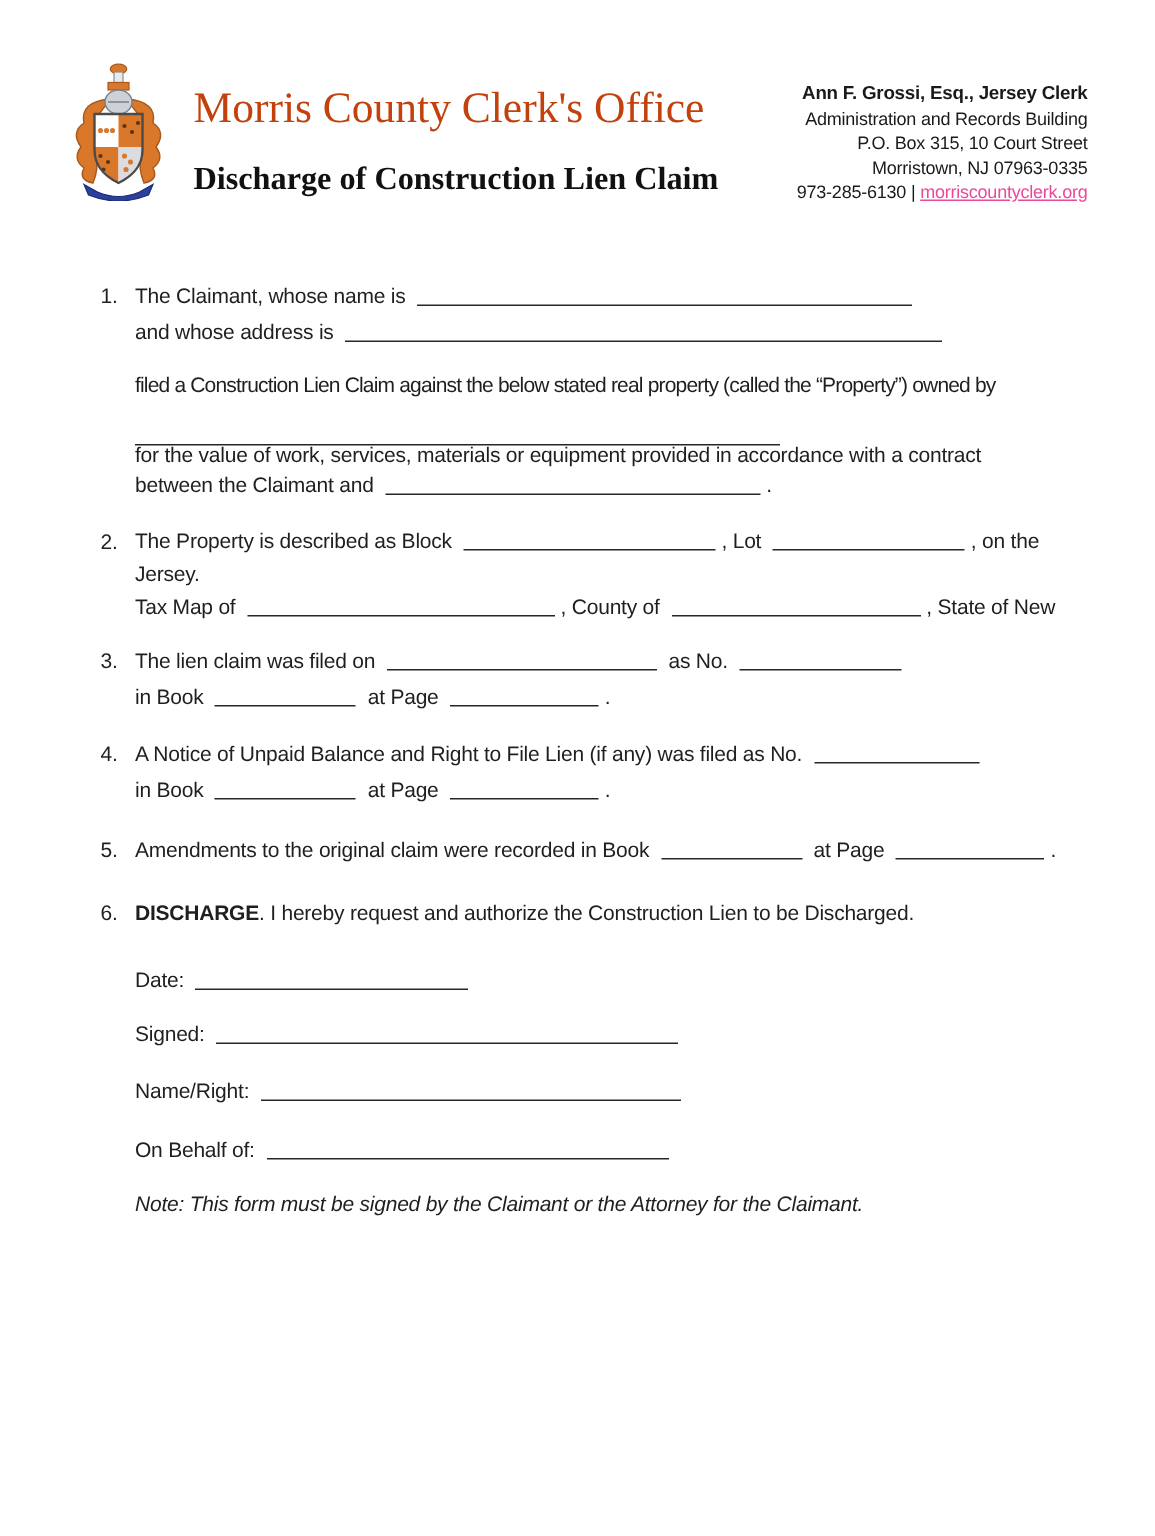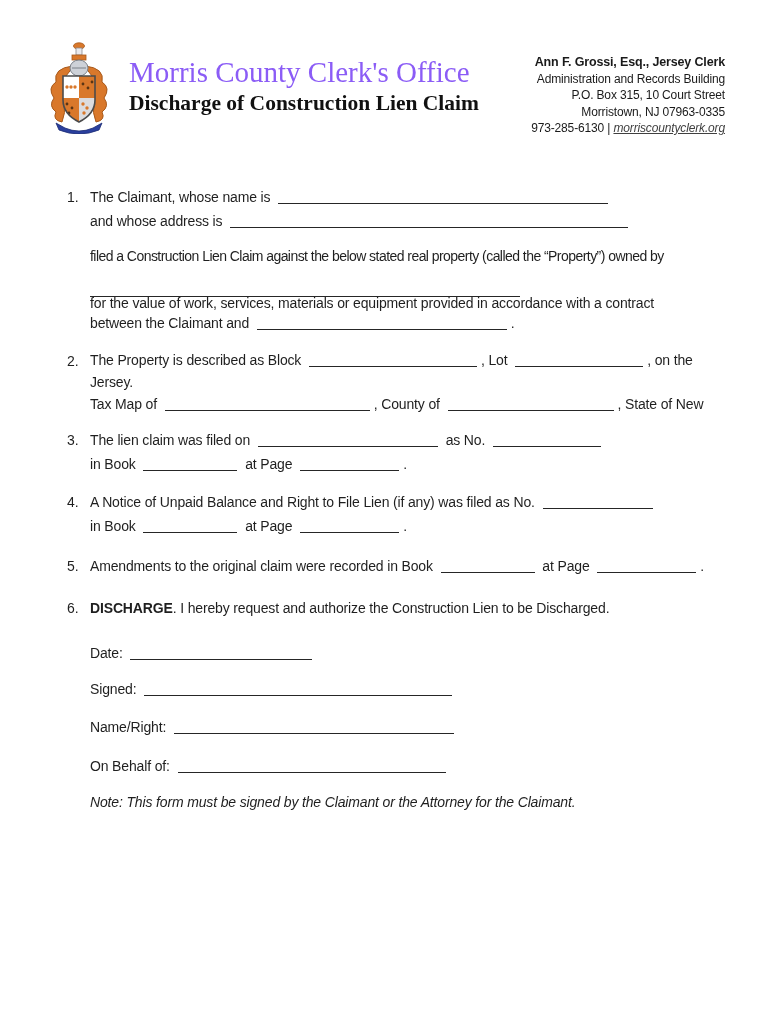--- a/index.html
+++ b/index.html
@@ -8,29 +8,29 @@
     box-sizing:border-box;padding:42px 45px 0 43px;
     font-family:"Liberation Sans",sans-serif;color:#1f1f1f;
     font-size:14px;letter-spacing:-0.15px;overflow:hidden;
   }
   
   .header{display:flex;align-items:flex-start;}
   .logo{flex:none;width:72px;height:92px;}
   .title-block{margin-left:14px;padding-top:14px;}
   .doc-title{
     font-family:"Liberation Serif",serif;font-size:29px;line-height:32px;
-    color:#8b5cf6;letter-spacing:0;font-weight:400;
+    color:#c2410c;letter-spacing:0;font-weight:400;
   }
   .doc-subtitle{
     font-family:"Liberation Serif",serif;font-size:21.5px;line-height:26px;
-    color:#111;font-weight:700;letter-spacing:0;margin-top:2px;
+    color:#111;font-weight:700;letter-spacing:0;margin-top:18px;
   }
   .contact{margin-left:auto;text-align:right;font-size:12px;line-height:16.5px;padding-top:12px;color:#1a1a1a;}
   .contact .clerk{font-weight:700;font-size:12.5px;}
-  .contact a{color:#404040;text-decoration:underline;cursor:pointer;font-style:italic;}
+  .contact a{color:#ec4899;text-decoration:underline;cursor:pointer;}
   
   .salutation{margin-top:52px;line-height:20px;}
   .list{margin-top:48px;margin-left:24px;}
   .item{display:flex;}
   .num{flex:none;width:23px;line-height:24px;}
   .ibody{flex:1;}
   .line{line-height:24px;white-space:nowrap;}
   .line.lh22{line-height:22px;}
   .tight{letter-spacing:-0.55px;}
   .bold{font-weight:700;}

